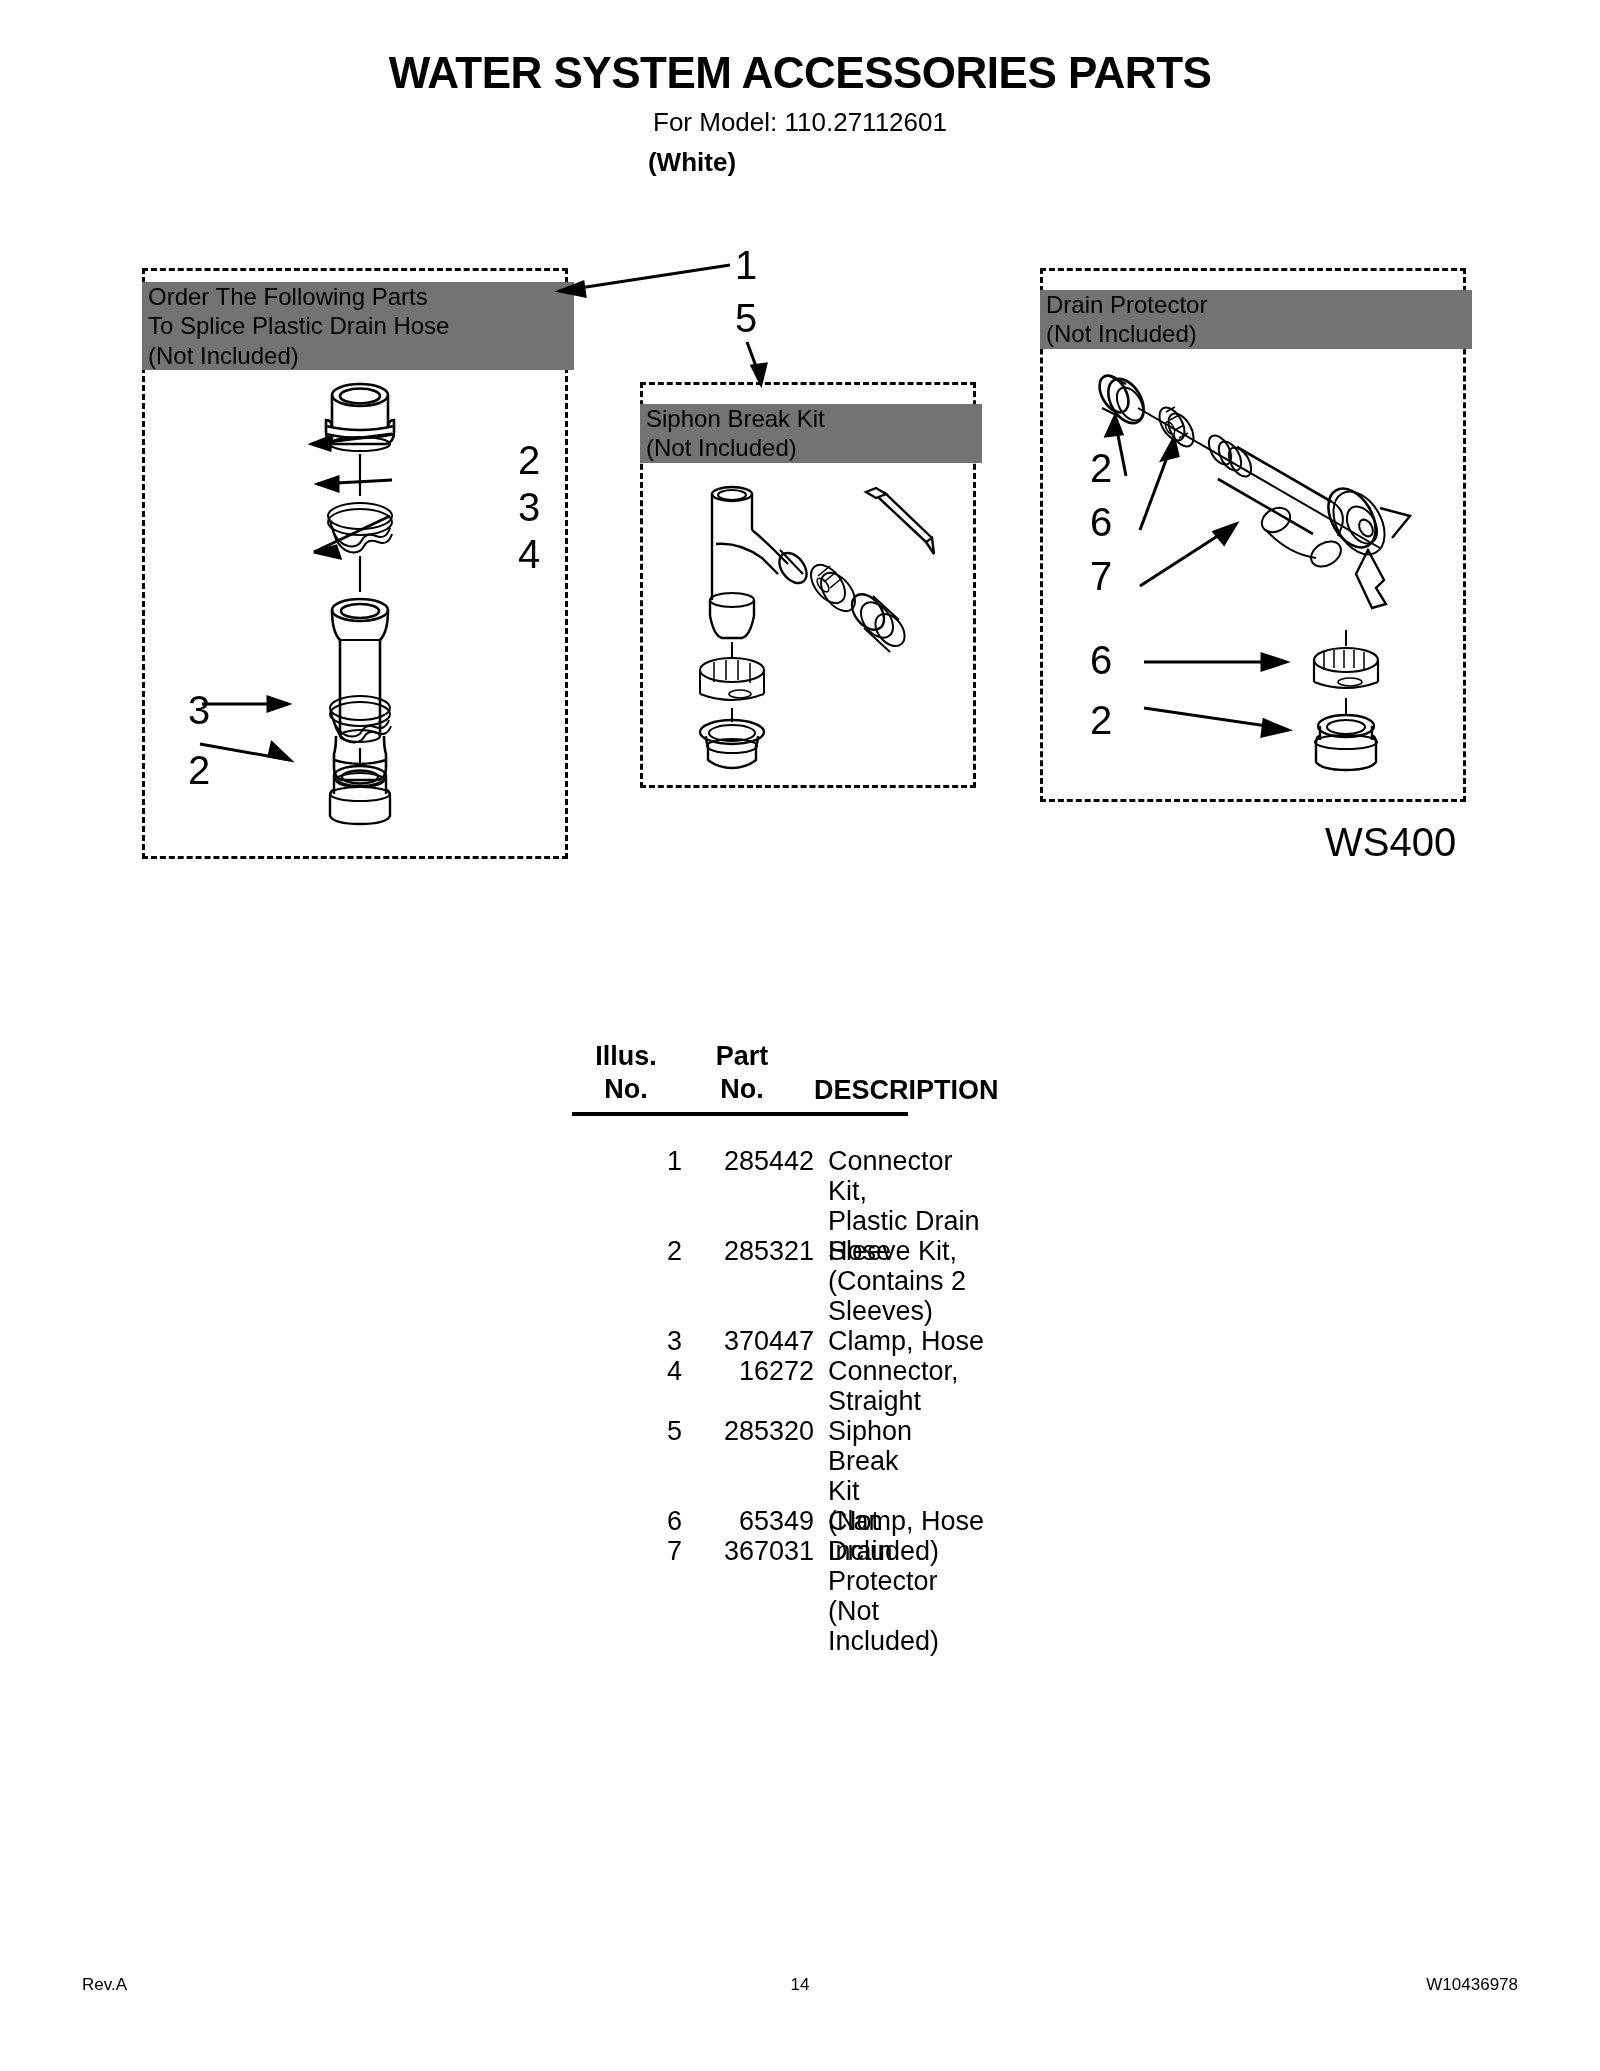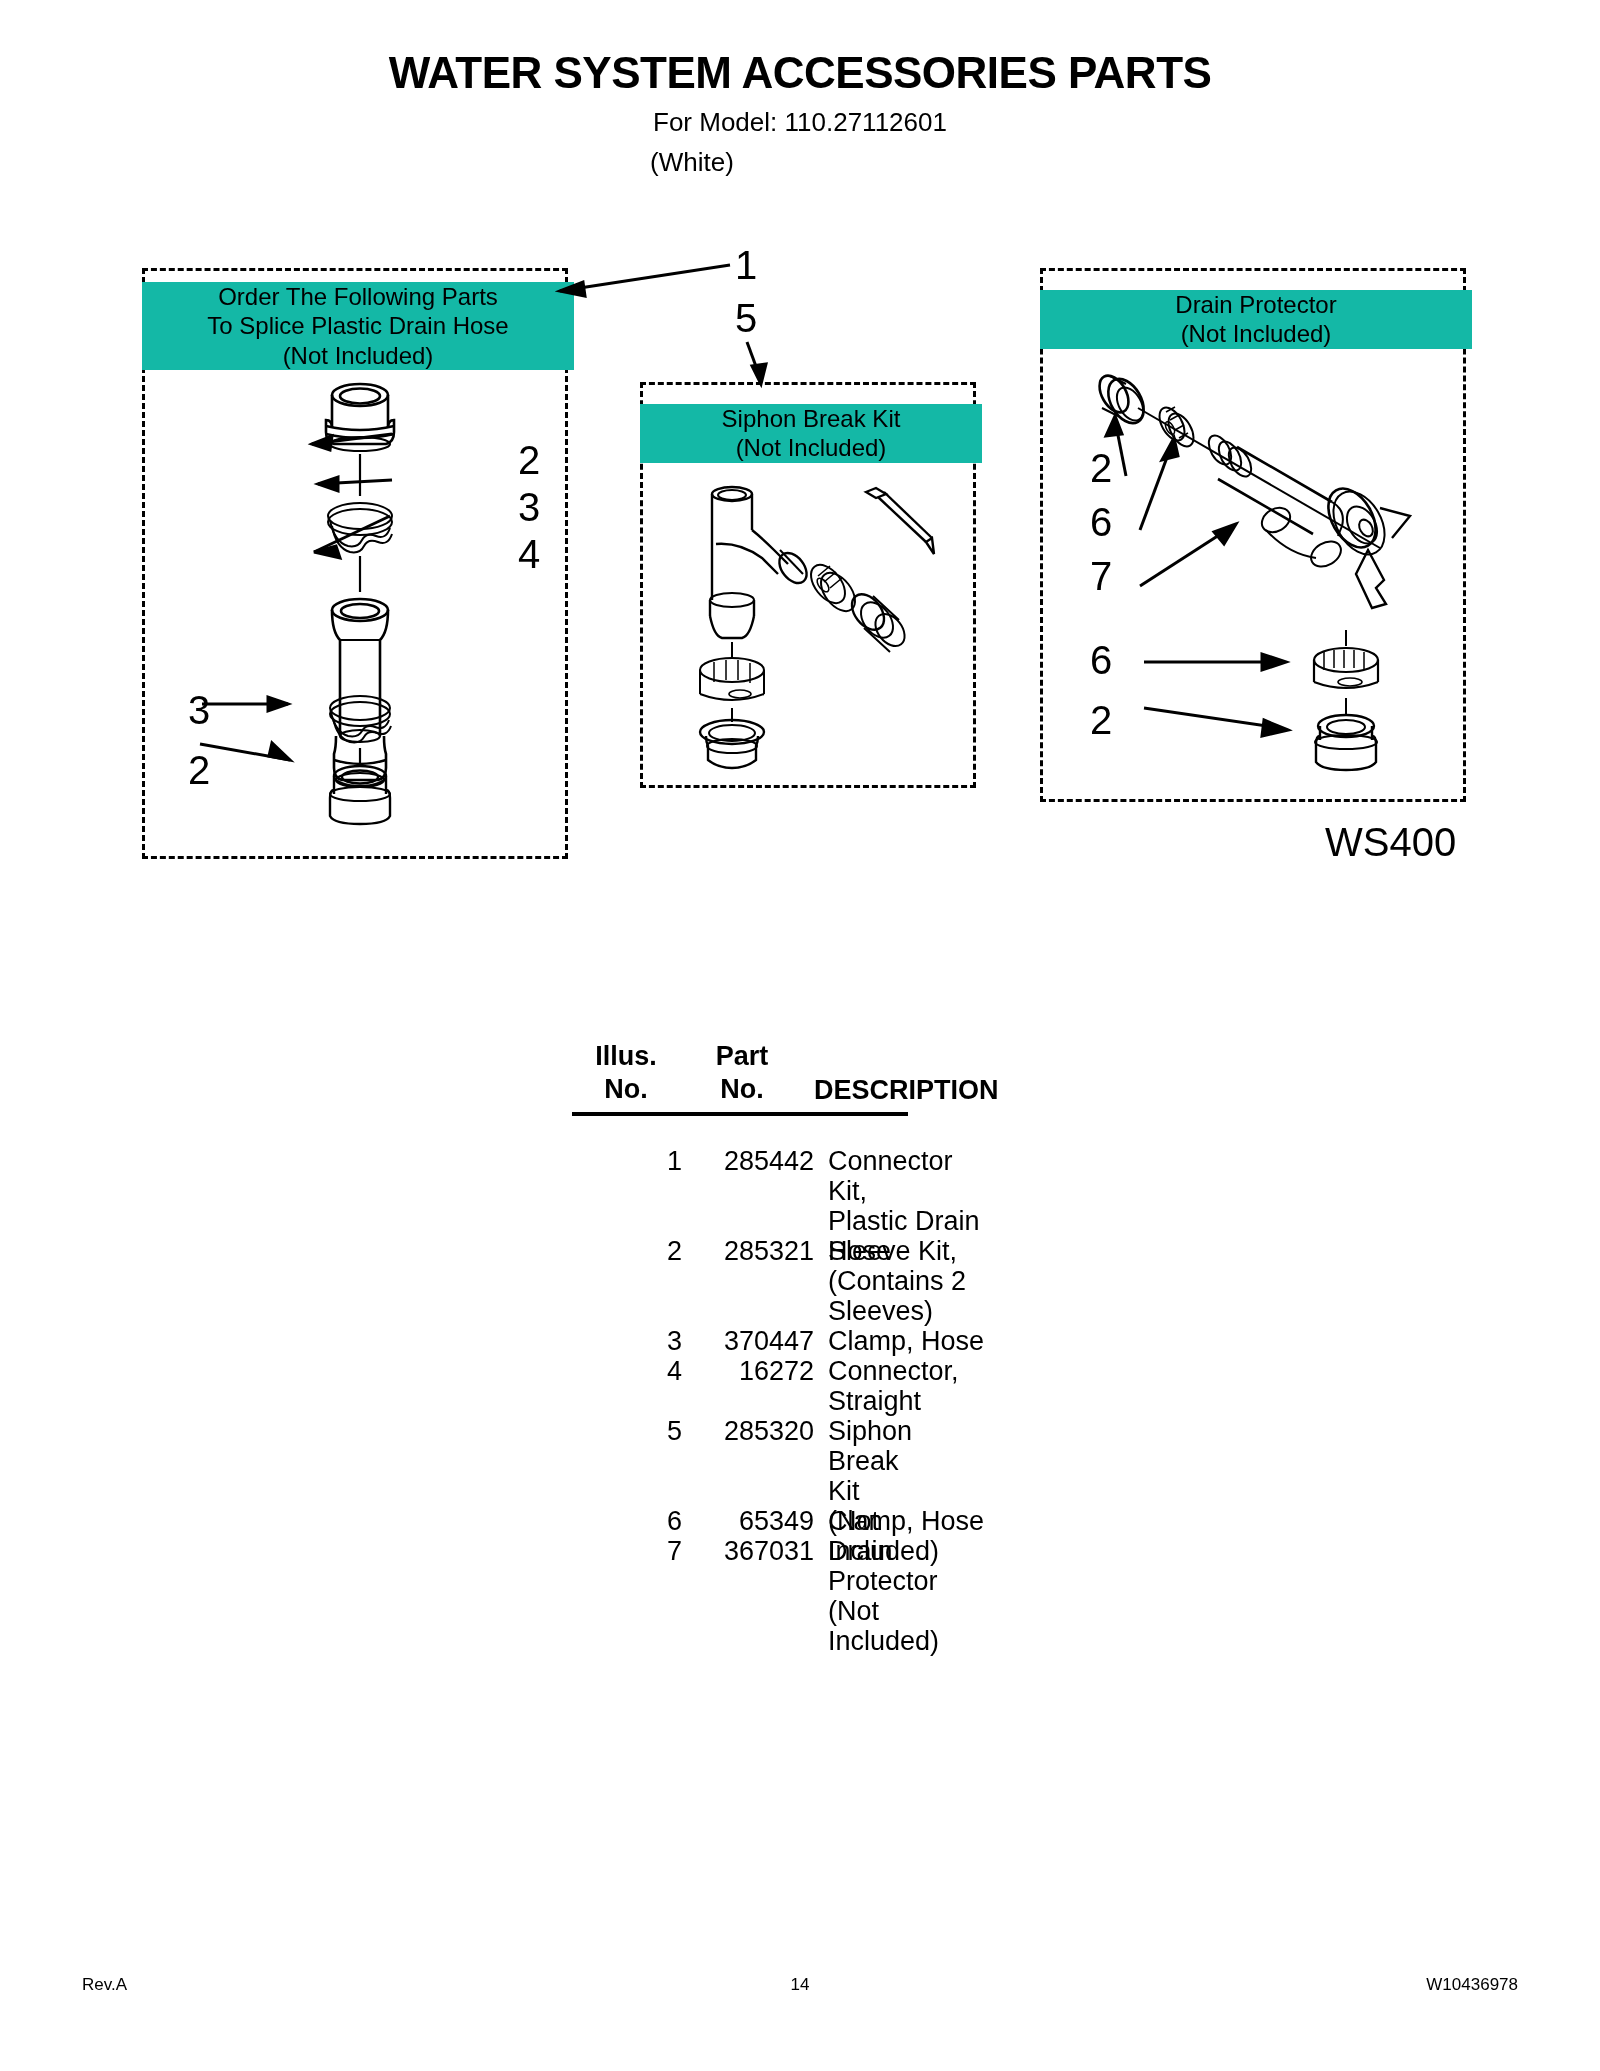--- a/index.html
+++ b/index.html
@@ -37,34 +37,34 @@
     text-align: center;
     font-size: 26px;
     font-weight: normal;
   }
   .doc-color {
     position: absolute;
     left: 0; top: 147px;
     width: 1384px;
     text-align: center;
     font-size: 26px;
-    font-weight: normal;
+    font-weight: bold;
   }
 
   
   .panel {
     position: absolute;
     border: 3px dashed #000000;
   }
   .panel-caption {
     position: absolute;
-    text-align: center;
+    text-align: left;
     font-size: 24px;
     line-height: 1.22;
-    background: #14b8a6;
+    background: #737373;
     padding: 0 6px;
     white-space: nowrap;
   }
 
   
   .callout {
     position: absolute;
     font-size: 40px;
     line-height: 1;
     font-weight: normal;

